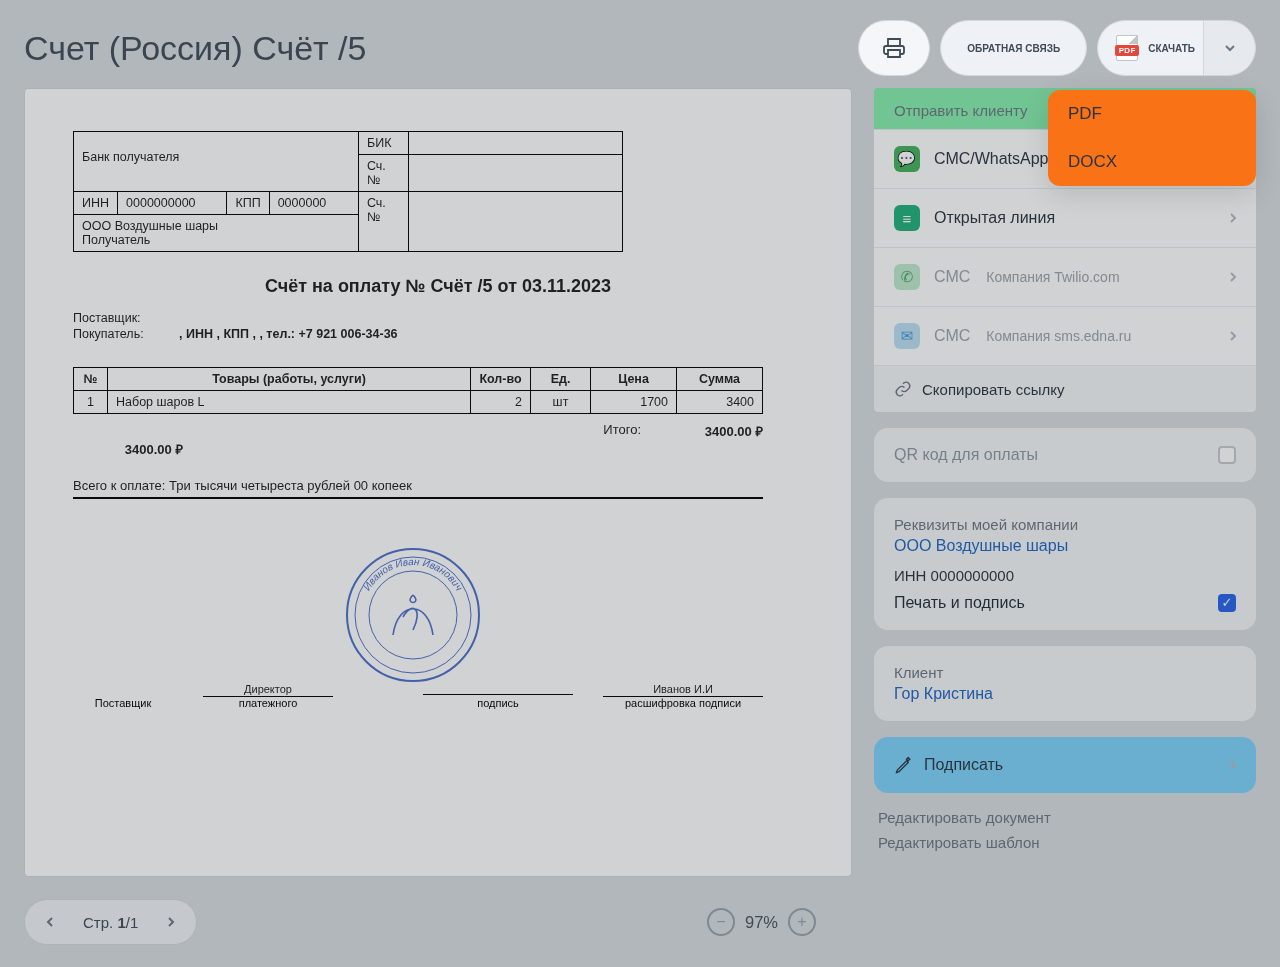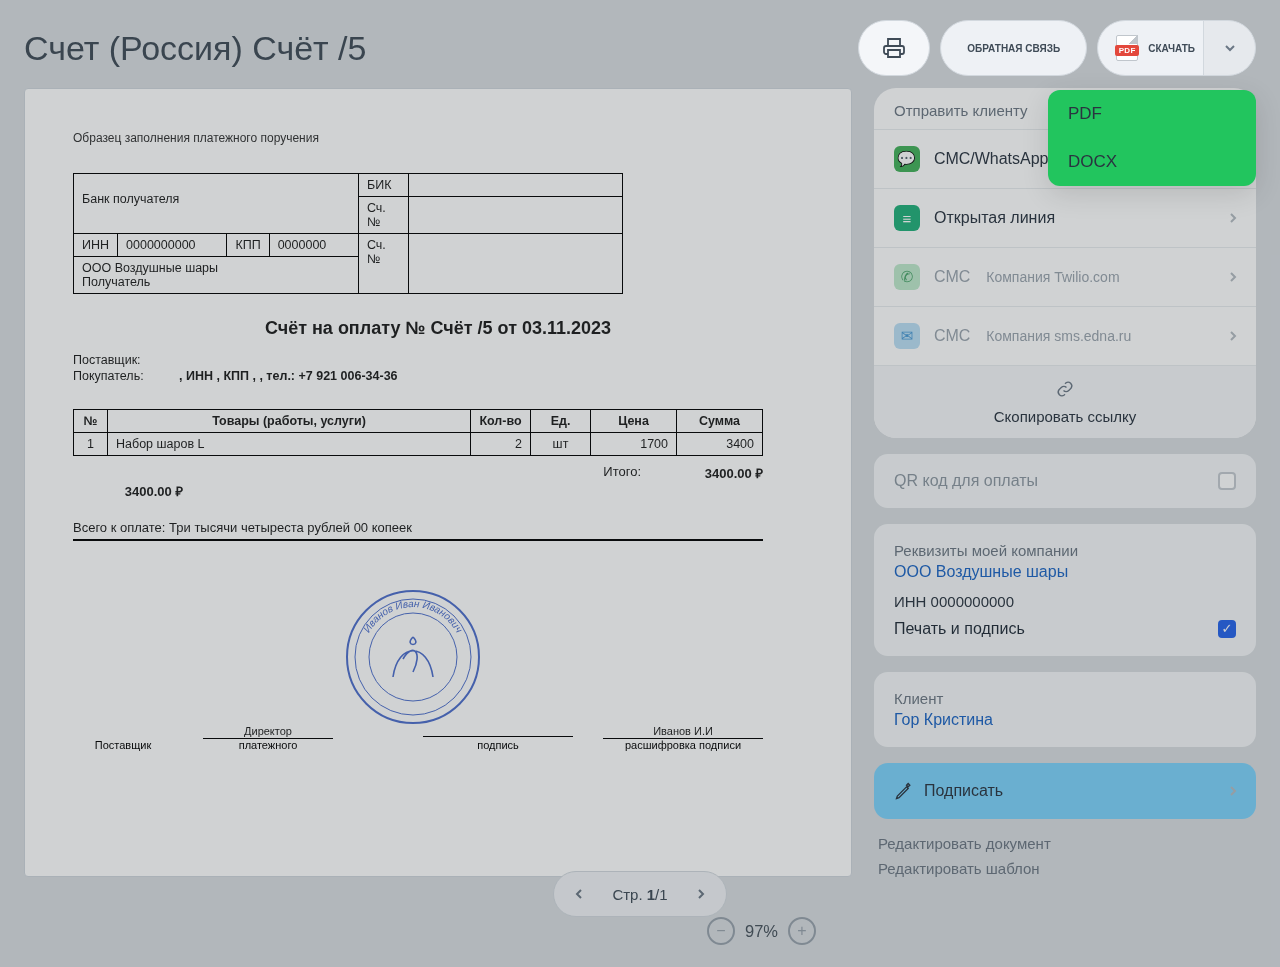--- a/index.html
+++ b/index.html
@@ -81,21 +81,21 @@
   .pdf-icon::after{
     content:"PDF";
     position:absolute; left:-2px; right:-2px; top:9px; height:11px;
     background:#e3483c; color:#fff; font-size:8px; line-height:11px;
     text-align:center; border-radius:2px; letter-spacing:.3px;
   }
 
   .dropdown {
     position:absolute; right:0; top:70px;
     width:208px;
-    background:#22c55e;
+    background:#f97316;
     border-radius:12px;
     box-shadow: 0 8px 28px var(--shadow);
     overflow:hidden;
     z-index:40;
   }
   .dropdown-item{
     padding:14px 20px;
     font-size:17px;
     color:#2a3440;
     cursor:pointer;
@@ -148,22 +148,22 @@
   .totals .val{ width:110px; text-align:right; font-weight:bold;}
   .inwords { margin-top:20px; border-bottom:2px solid #000; padding-bottom:4px; width:690px;}
   .sig-row { display:flex; gap:30px; margin-top:50px; align-items:flex-end;}
   .sig-block { display:flex; flex-direction:column; align-items:center; font-size:11px; gap:2px;}
   .sig-line { border-bottom:1px solid #000; width:130px; height:2px;}
   .sig-label { color:#000;}
   .stamp-svg { width:140px; height:140px; position:absolute; left:270px; bottom:24px; opacity:.9;}
 
   
   .card {
-    background:#ffffff;
-    border-radius:22px;
+    background:#86efac;
+    border-radius:4px;
     overflow:hidden;
   }
   .card-head {
     padding:14px 20px 10px;
     font-size:15px;
     color:#6c7783;
   }
   .list-item {
     display:flex; align-items:center; gap:14px;
     padding:16px 20px;
@@ -177,21 +177,20 @@
   .list-item .meta { color:#9aa4ae; font-size:14px; margin-left:2px;}
   .list-item.disabled { color:#9aa4ae; }
   .list-item .chev { position:absolute; right:18px; color:#b4bbc2; font-size:14px;}
   .copy-row {
     display:flex; align-items:center; gap:10px;
     padding:14px 20px;
     border-top:1px solid #e8ecef;
     background:#f5f7f9;
     color:#2a3440;
     font-size:15px;
-    flex-direction:column;
   }
 
   .block { background:#f5f7f9; border-radius:14px; padding:18px 20px;}
   .block .title{ font-size:15px; color:#6c7783; margin-bottom:4px;}
   .block .row{ display:flex; align-items:center; justify-content:space-between; margin-top:10px;}
   .block .link{ color:#1c64c4; font-size:16px;}
   .block .sub{ color:#2a3440; font-size:15px; margin-top:12px;}
 
   .check {
     width:18px; height:18px; border-radius:4px;
@@ -218,21 +217,20 @@
     width:26px; height:26px; border-radius:6px; display:inline-flex; align-items:center; justify-content:center;
     font-size:15px; color:#fff;
   }
 
   
   .footer {
     position:absolute;
     left:24px; right:24px; bottom:22px;
     display:flex;
     align-items:center;
-    flex-direction:column;
   }
   .pager {
     display:flex; align-items:center; gap:4px;
     background:#f1f3f6;
     border:1px solid var(--chip-border);
     border-radius:24px;
     padding:6px 10px;
     height:46px;
     font-size:15px;
     color:#3f4b57;
@@ -291,21 +289,20 @@
         <div class="dropdown-item">DOCX</div>
       </div>
     </div>
   </div>
 </div>
 
 <div class="content">
 
   <div class="doc-wrap">
     <div class="doc">
-      <div class="hint">Образец заполнения платежного поручения</div>
 
       <table class="bank-table">
         <tbody>
             <tr>
           <td colspan="4" rowspan="2" style="height:44px;"><br><span>Банк получателя</span></td>
           <td style="width:50px">БИК</td>
           <td style="width:220px"></td>
         </tr>
         <tr>
           <td>Сч. №</td>

